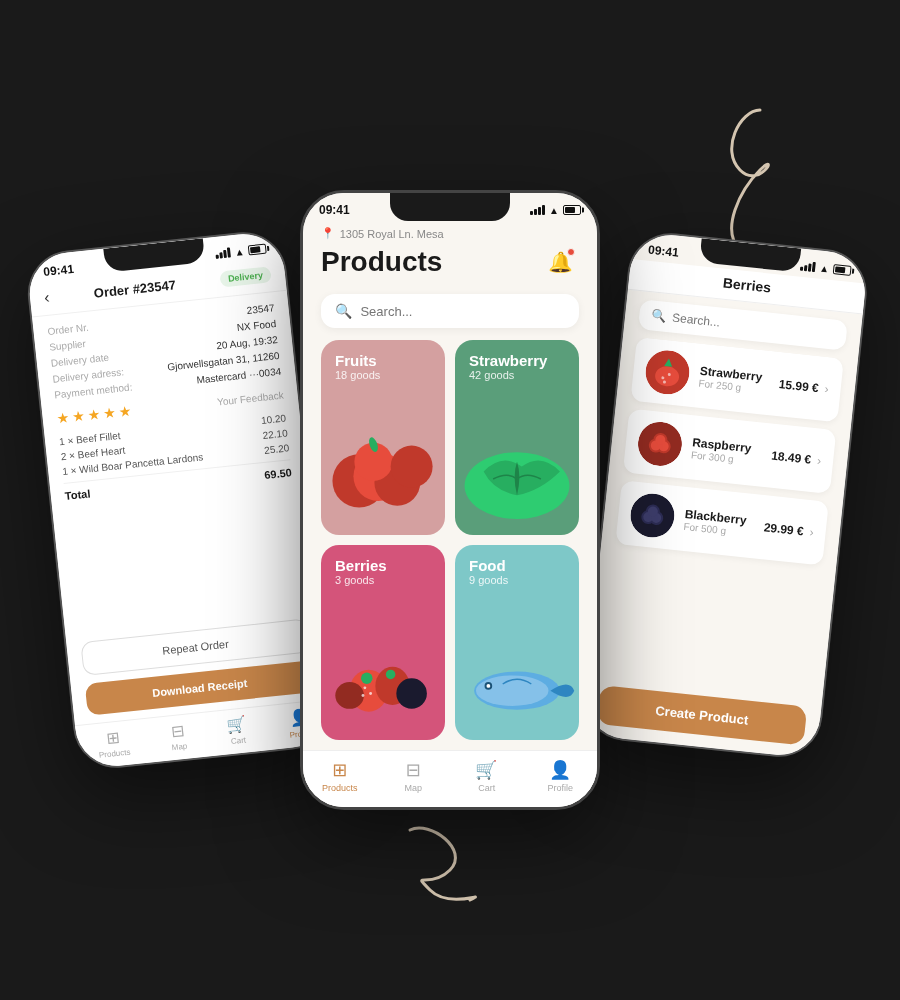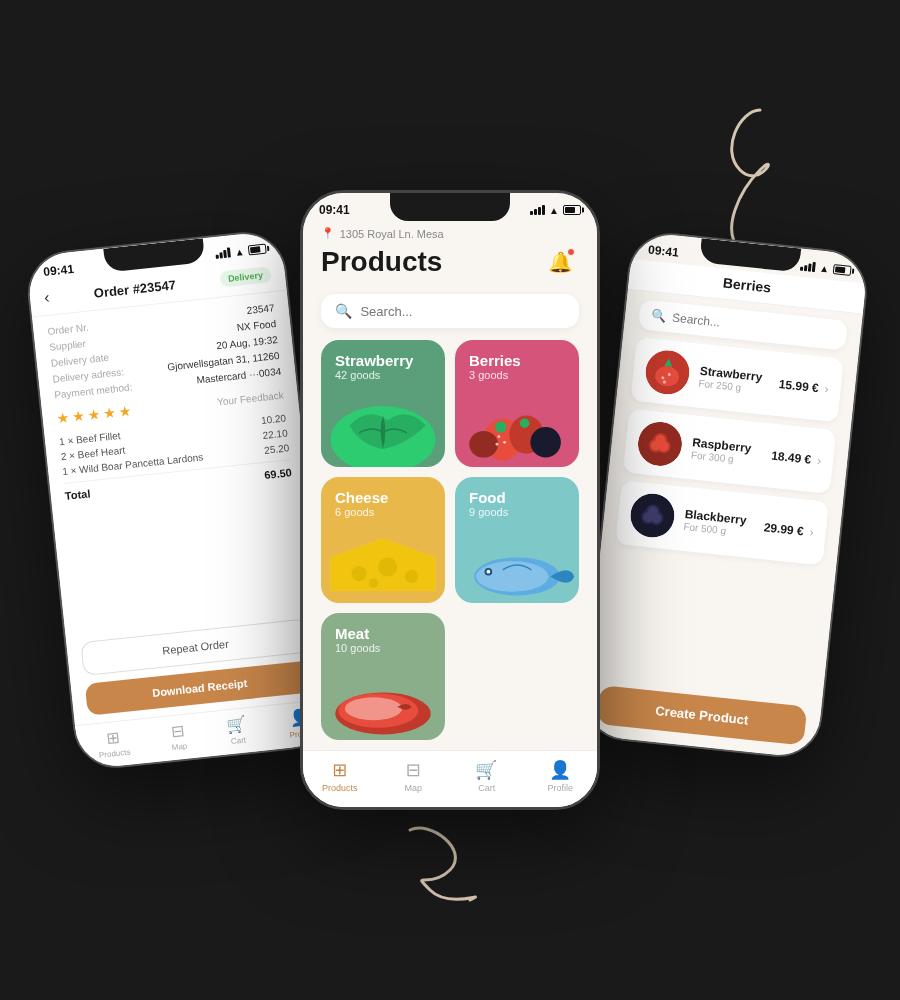--- a/index.html
+++ b/index.html
@@ -701,20 +701,34 @@
         </div>
       </div>
 
       <div class="search-bar">
         <span class="search-icon">🔍</span>
         <input type="text" readonly="" placeholder="Search..." style="">
       </div>
 
       <div class="categories-grid">
 
+        <div class="category-card cat-fruits">
+          <span class="cat-name">Fruits</span>
+          <span class="cat-count">18 goods</span>
+          <div class="fruit-visual">
+            <svg viewBox="0 0 130 80" width="100%" height="100%">
+              <circle cx="40" cy="50" r="28" fill="#c0392b"></circle>
+              <circle cx="60" cy="45" r="26" fill="#e74c3c"></circle>
+              <circle cx="80" cy="52" r="24" fill="#c0392b"></circle>
+              <circle cx="55" cy="30" r="20" fill="#e74c3c"></circle>
+              <circle cx="95" cy="35" r="22" fill="#c0392b"></circle>
+              <ellipse cx="55" cy="12" rx="4" ry="8" fill="#27ae60" transform="rotate(-20 55 12)"></ellipse>
+            </svg>
+          </div>
+        </div>
 
         <div class="category-card cat-vegetables">
           <span class="cat-name">Strawberry</span>
           <span class="cat-count">42 goods</span>
           <div class="fruit-visual">
             <svg viewBox="0 0 130 80" width="100%" height="100%">
               <ellipse cx="65" cy="55" rx="55" ry="35" fill="#2ecc71"></ellipse>
               <path d="M30,40 Q50,20 70,35 Q90,20 110,40 Q90,60 65,65 Q40,60 30,40Z" fill="#27ae60"></path>
               <path d="M65,65 Q60,45 65,30 Q70,45 65,65Z" fill="#1e8449"></path>
               <path d="M40,48 Q55,40 65,48" stroke="#1e8449" stroke-width="1.5" fill="none"></path>
@@ -735,62 +749,36 @@
               <circle cx="48" cy="42" r="6" fill="#27ae60"></circle>
               <circle cx="73" cy="38" r="5" fill="#27ae60"></circle>
 
               <circle cx="46" cy="52" r="1.5" fill="#fff" opacity="0.7"></circle>
               <circle cx="52" cy="58" r="1.5" fill="#fff" opacity="0.7"></circle>
               <circle cx="44" cy="60" r="1.5" fill="#fff" opacity="0.7"></circle>
             </svg>
           </div>
         </div>
 
-        <div class="category-card cat-cheese">
-          <span class="cat-name">Cheese</span>
-          <span class="cat-count">6 goods</span>
-          <div class="fruit-visual">
-            <svg viewBox="0 0 130 80" width="100%" height="100%">
-              <polygon points="10,70 120,70 120,35 65,15 10,35" fill="#f4d03f"></polygon>
-              <polygon points="10,70 120,70 120,35 65,15 10,35" fill="#f1c40f"></polygon>
-              <circle cx="40" cy="52" r="8" fill="#e2b807"></circle>
-              <circle cx="70" cy="45" r="10" fill="#e2b807"></circle>
-              <circle cx="95" cy="55" r="7" fill="#e2b807"></circle>
-              <circle cx="55" cy="62" r="5" fill="#e2b807"></circle>
-            </svg>
-          </div>
-        </div>
 
         <div class="category-card cat-fish">
           <span class="cat-name">Food</span>
           <span class="cat-count">9 goods</span>
           <div class="fruit-visual">
             <svg viewBox="0 0 130 80" width="100%" height="100%">
               <ellipse cx="65" cy="55" rx="45" ry="20" fill="#5dade2"></ellipse>
               <path d="M100,55 Q120,42 125,55 Q120,68 100,55Z" fill="#2e86c1"></path>
               <ellipse cx="60" cy="55" rx="38" ry="16" fill="#85c1e9"></ellipse>
               <circle cx="35" cy="50" r="4" fill="#1a5276"></circle>
               <circle cx="35" cy="50" r="2" fill="#fff"></circle>
               <path d="M50,48 Q65,38 80,48" stroke="#2e86c1" stroke-width="1.5" fill="none"></path>
             </svg>
           </div>
         </div>
 
-        <div class="category-card cat-meat">
-          <span class="cat-name">Meat</span>
-          <span class="cat-count">10 goods</span>
-          <div class="fruit-visual">
-            <svg viewBox="0 0 130 80" width="100%" height="100%">
-              <ellipse cx="65" cy="55" rx="50" ry="22" fill="#c0392b"></ellipse>
-              <ellipse cx="60" cy="52" rx="42" ry="18" fill="#e74c3c"></ellipse>
-              <ellipse cx="55" cy="50" rx="30" ry="12" fill="#f1948a"></ellipse>
-              <path d="M80,48 Q90,42 95,48 Q90,54 80,48Z" fill="#a93226"></path>
-            </svg>
-          </div>
-        </div>
 
       </div>
 
       <div class="bottom-nav">
         <div class="nav-item active">
           <span class="nav-icon">⊞</span>
           <span class="nav-label">Products</span>
         </div>
         <div class="nav-item">
           <span class="nav-icon">⊟</span>

